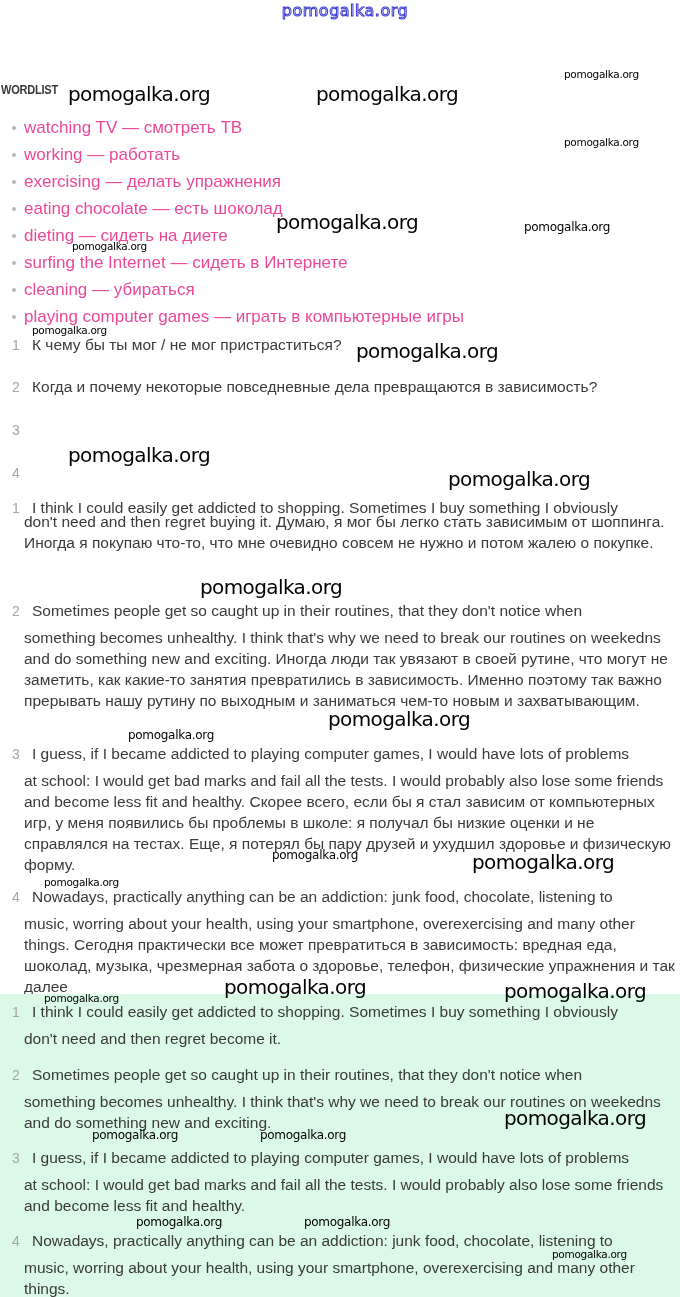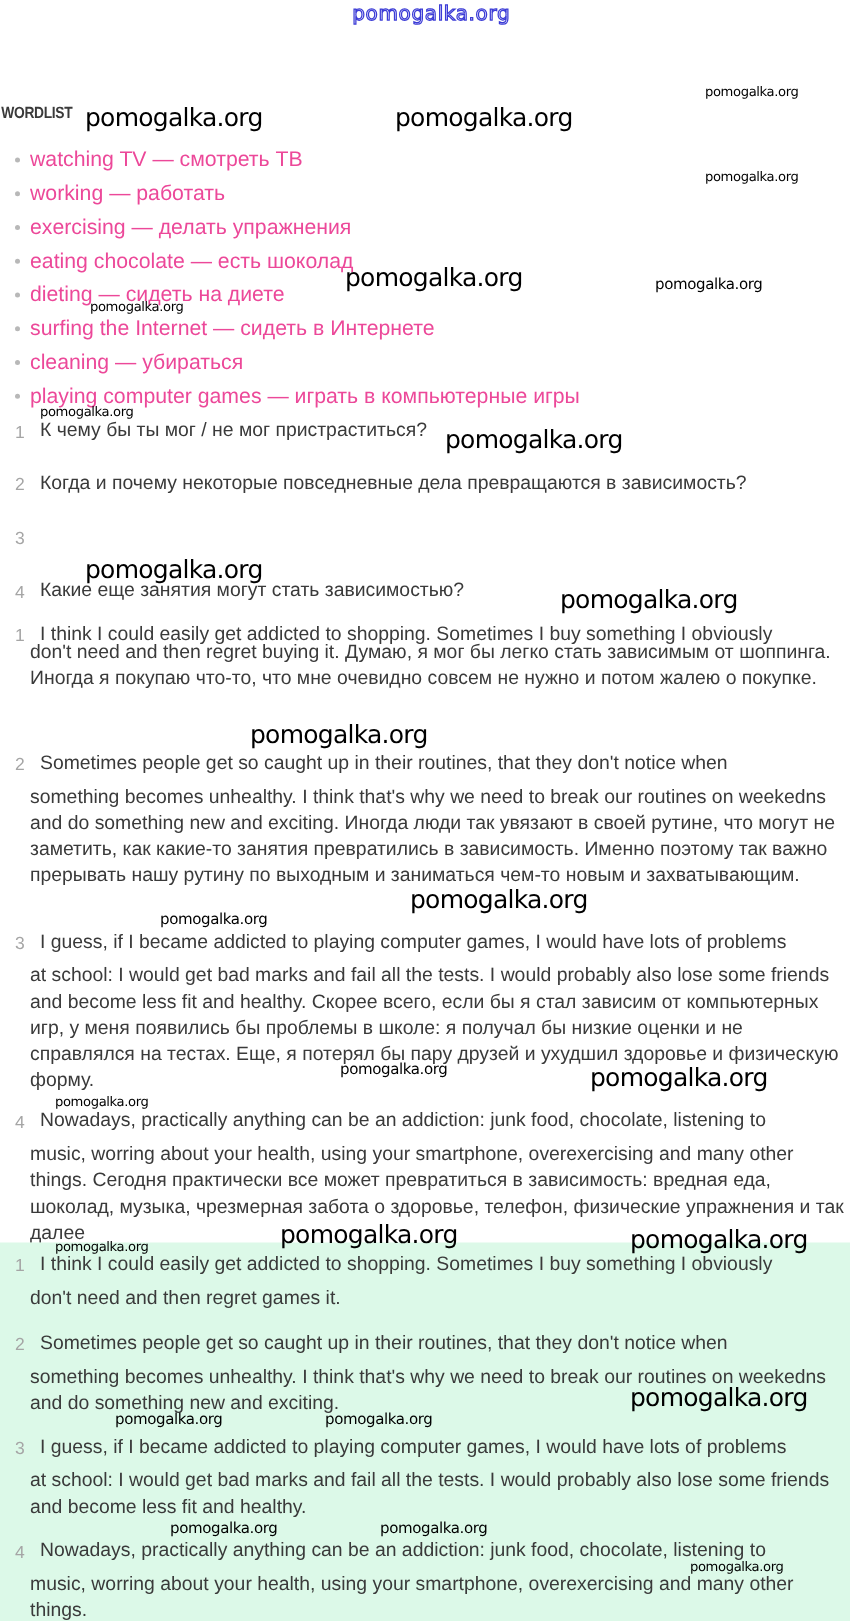--- a/index.html
+++ b/index.html
@@ -158,21 +158,20 @@
   </div>
   <div class="numbered" style="top:375px;height:30px;">
     <span class="num">2</span>
     <span class="first">Когда и почему некоторые повседневные дела превращаются в зависимость?</span>
   </div>
   <div class="numbered" style="top:418px;height:30px;">
     <span class="num">3</span>
   </div>
   <div class="numbered" style="top:461px;height:30px;">
     <span class="num">4</span>
-    <span class="first">Какие еще занятия могут стать зависимостью?</span>
   </div>
 
   <div class="numbered" style="top:496px;height:95px;">
     <span class="num">1</span>
     <span class="first">I think I could easily get addicted to shopping. Sometimes I buy something I obviously</span>
     <div class="rest" style="top:15px;">don't need and then regret buying it. Думаю, я мог бы легко стать зависимым от шоппинга. Иногда я покупаю что-то, что мне очевидно совсем не нужно и потом жалею о покупке.</div>
   </div>
   <div class="numbered" style="top:599px;height:135px;">
     <span class="num">2</span>
     <span class="first">Sometimes people get so caught up in their routines, that they don't notice when</span>
@@ -187,21 +186,21 @@
     <span class="num">4</span>
     <span class="first">Nowadays, practically anything can be an addiction: junk food, chocolate, listening to</span>
     <div class="rest" style="top:28px;">music, worring about your health, using your smartphone, overexercising and many other things. Сегодня практически все может превратиться в зависимость: вредная еда, шоколад, музыка, чрезмерная забота о здоровье, телефон, физические упражнения и так далее</div>
   </div>
 
   <div class="answers-green"></div>
 
   <div class="numbered" style="top:1000px;height:55px;">
     <span class="num">1</span>
     <span class="first">I think I could easily get addicted to shopping. Sometimes I buy something I obviously</span>
-    <div class="rest" style="top:28px;">don't need and then regret games it.</div>
+    <div class="rest" style="top:28px;">don't need and then regret become it.</div>
   </div>
   <div class="numbered" style="top:1063px;height:75px;">
     <span class="num">2</span>
     <span class="first">Sometimes people get so caught up in their routines, that they don't notice when</span>
     <div class="rest" style="top:28px;">something becomes unhealthy. I think that's why we need to break our routines on weekedns and do something new and exciting.</div>
   </div>
   <div class="numbered" style="top:1146px;height:75px;">
     <span class="num">3</span>
     <span class="first">I guess, if I became addicted to playing computer games, I would have lots of problems</span>
     <div class="rest" style="top:28px;">at school: I would get bad marks and fail all the tests. I would probably also lose some friends and become less fit and healthy.</div>

